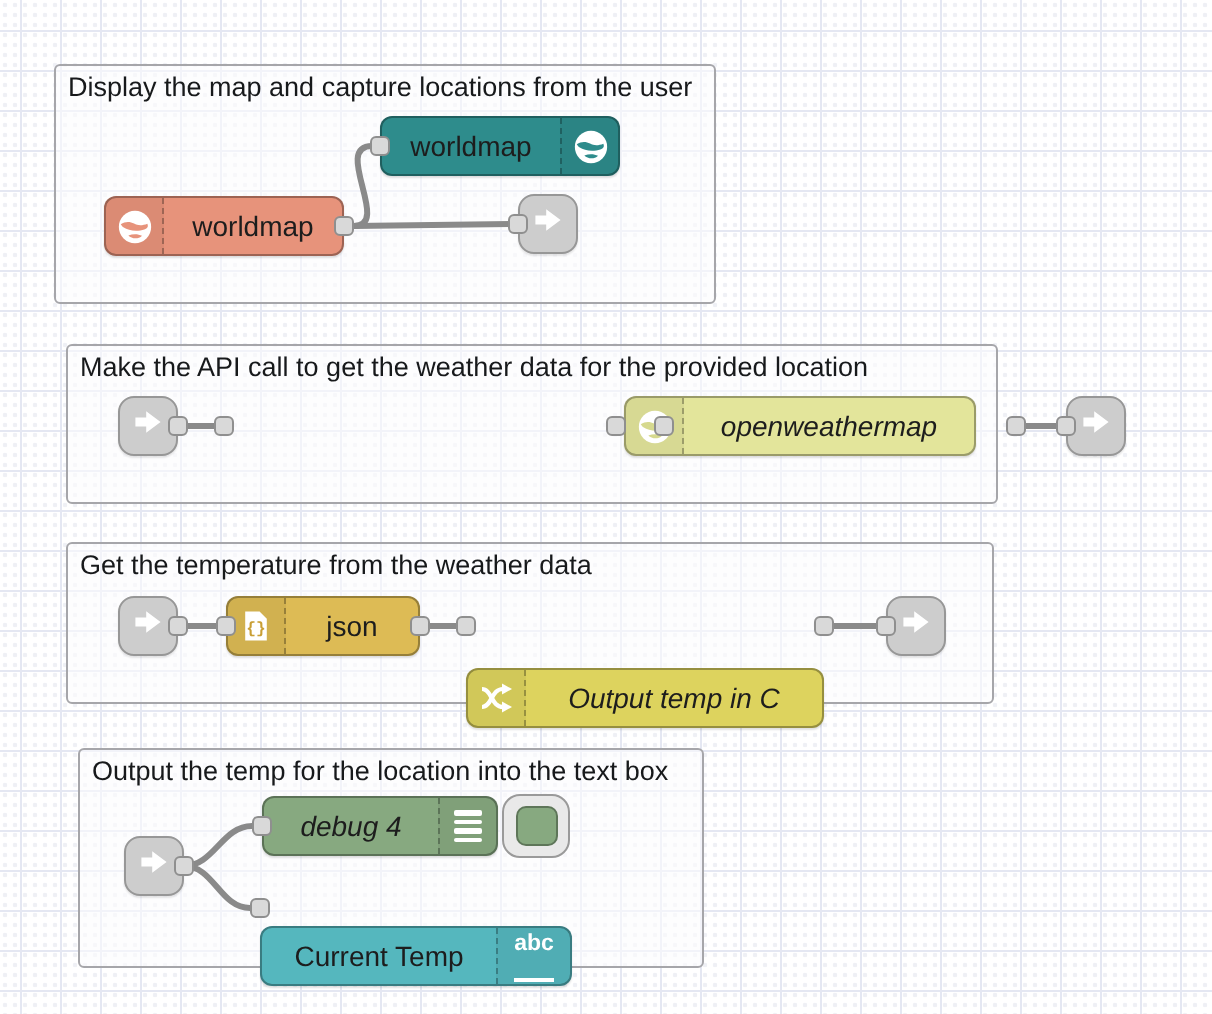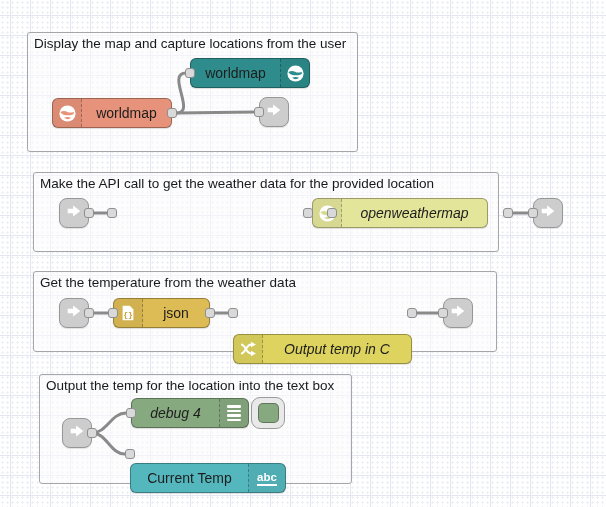--- a/index.html
+++ b/index.html
@@ -60,21 +60,21 @@
     border-radius:9px;box-sizing:border-box;display:flex;align-items:center;justify-content:center;
   }
   .debug-btn{
     width:21px;height:20px;background:#87A980;border:1.5px solid rgba(0,0,0,0.3);
     border-radius:5px;box-sizing:border-box;
   }
   .dbg-lines{display:flex;flex-direction:column;gap:2px;}
   .dbg-lines i{display:block;width:14px;height:2.5px;background:#fff;border-radius:1px;}
   .abc-glyph{
     font-size:11.5px;font-weight:bold;color:#fff;border-bottom:2px solid #fff;
-    line-height:12px;padding-bottom:1px;
+    line-height:12px;padding-bottom:11px;
   }
 </style>
 </head>
 <body>
 
 <div class="canvas">
 
   <div class="group" style="left:27px;top:32px;width:331px;height:120px;">
     <div class="group-title">Display the map and capture locations from the user</div>
   </div>

